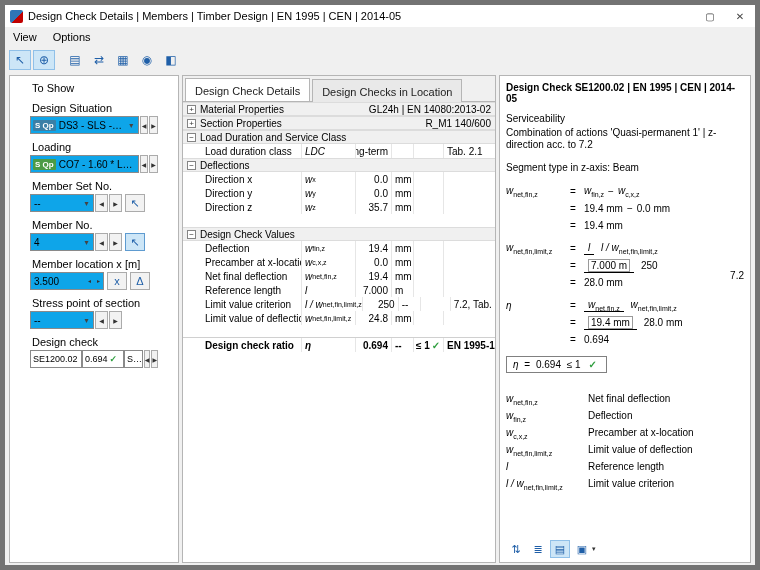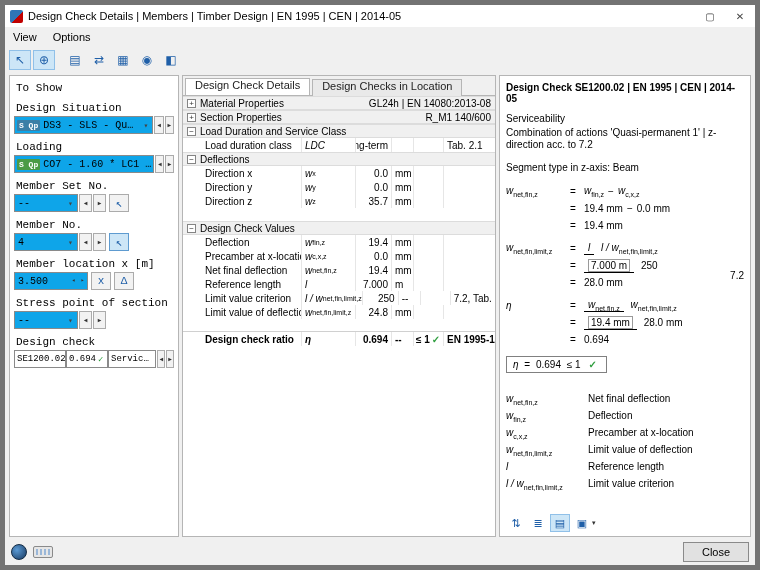--- a/index.html
+++ b/index.html
@@ -20,21 +20,21 @@
   .menu-item { padding:2px 8px; color:#000; }
   .toolbar { height:26px; display:flex; align-items:center; padding:0 4px; gap:2px; flex:0 0 26px; }
   .tool-btn { width:22px; height:20px; display:flex; align-items:center; justify-content:center;
               font-size:12px; color:#1f5fa8; border:1px solid transparent; }
   .tool-btn.pressed { background:#cde6f7; border:1px solid #90c0e8; }
   .tool-sep { width:5px; }
 
   
   .content { flex:1 1 auto; display:flex; padding:2px 4px 2px 4px; gap:3px; min-height:0; }
   .panel { background:#fff; border:1px solid #b5b5b5; }
-  .left-panel  { width:170px; flex:0 0 170px; padding:4px 4px; overflow:hidden;font-family:Liberation Mono, monospace; }
+  .left-panel  { width:170px; flex:0 0 170px; padding:4px 20px; overflow:hidden; }
   .mid-panel   { flex:1 1 auto; display:flex; flex-direction:column; min-width:0; }
   .right-panel { width:252px; flex:0 0 252px; padding:6px 6px 4px 6px; display:flex; flex-direction:column; font-size:10px; }
 
   
   .lp-header { font-size:11px; margin:2px 0 8px 2px; }
   .lp-label { font-size:11px; margin:7px 0 2px 2px; }
   .ctl-row { display:flex; align-items:stretch; }
   .combo { height:18px; background:#0ea5e9; border:1px solid #8a8a8a; display:flex; align-items:center;
            font-size:10px; flex:1 1 auto; min-width:0; padding-left:1px; }
   .combo.fixed { flex:0 0 auto; }
@@ -52,21 +52,21 @@
   .hspin span { width:9px; font-size:6px; color:#333; text-align:center; line-height:16px; }
   .dcbox { height:18px; border:1px solid #8a8a8a; background:#fff; font-size:9px; display:flex;
            align-items:center; padding:0 2px; white-space:nowrap; overflow:hidden; }
   .dcbox.code { flex:0 0 52px; }
   .dcbox.ratio { flex:0 0 42px; }
   .dcbox.status { flex:1 1 auto; min-width:0; text-overflow:ellipsis; display:block; line-height:16px; }
   .green { color:#2e9e3e; font-weight:bold; padding-left:2px; }
 
   
   .tabs { display:flex; background:#f0f0f0; border-bottom:1px solid #b5b5b5; font-size:11px; padding:2px 2px 0 2px; }
-  .tab { padding:0 9px 3px 9px; border:1px solid #b5b5b5; border-bottom:none; background:#e9e9e9;
+  .tab { padding:6px 9px 3px 9px; border:1px solid #b5b5b5; border-bottom:none; background:#e9e9e9;
          margin-right:2px; position:relative; top:1px; color:#222; }
   .tab.active { background:#fff; top:0; padding-bottom:4px; }
 
   
   .dtable { flex:1; overflow:hidden; font-size:10px; }
   .trow { display:flex; height:14px; align-items:center; }
   .trow.group { background:#f0f0f0; border-top:1px solid #dcdcdc; border-bottom:1px solid #dcdcdc; }
   .trow.bold { font-weight:bold; }
   .trow.spacer { height:13px; }
   .trow.spacer.line { border-bottom:1px solid #d0d0d0; }
@@ -241,21 +241,21 @@
       <div class="tabs">
         <div class="tab active">Design Check Details</div>
         <div class="tab">Design Checks in Location</div>
       </div>
       <div class="dtable">
 
         <div class="trow group">
           <div class="cell g-full">
             <span class="expander">+</span>
             <span>Material Properties</span>
-            <span class="gright">GL24h | EN 14080:2013-08</span>
+            <span class="gright">GL24h | EN 14080:2013-02</span>
           </div>
         </div>
 
         <div class="trow group">
           <div class="cell g-full">
             <span class="expander">+</span>
             <span>Section Properties</span>
             <span class="gright">R_M1 140/600</span>
           </div>
         </div>
@@ -560,19 +560,14 @@
         <div class="rp-tool">⇅</div>
         <div class="rp-tool">≣</div>
         <div class="rp-tool pressed">▤</div>
         <div class="rp-tool">▣</div>
         <div class="rp-caret">▾</div>
       </div>
     </div>
 
   </div>
 
-  <div class="footer">
-    <div class="globe-icon"></div>
-    <div class="keyboard-icon"></div>
-    <div class="close-btn">Close</div>
-  </div>
 
 </div>
 
 </body></html>

